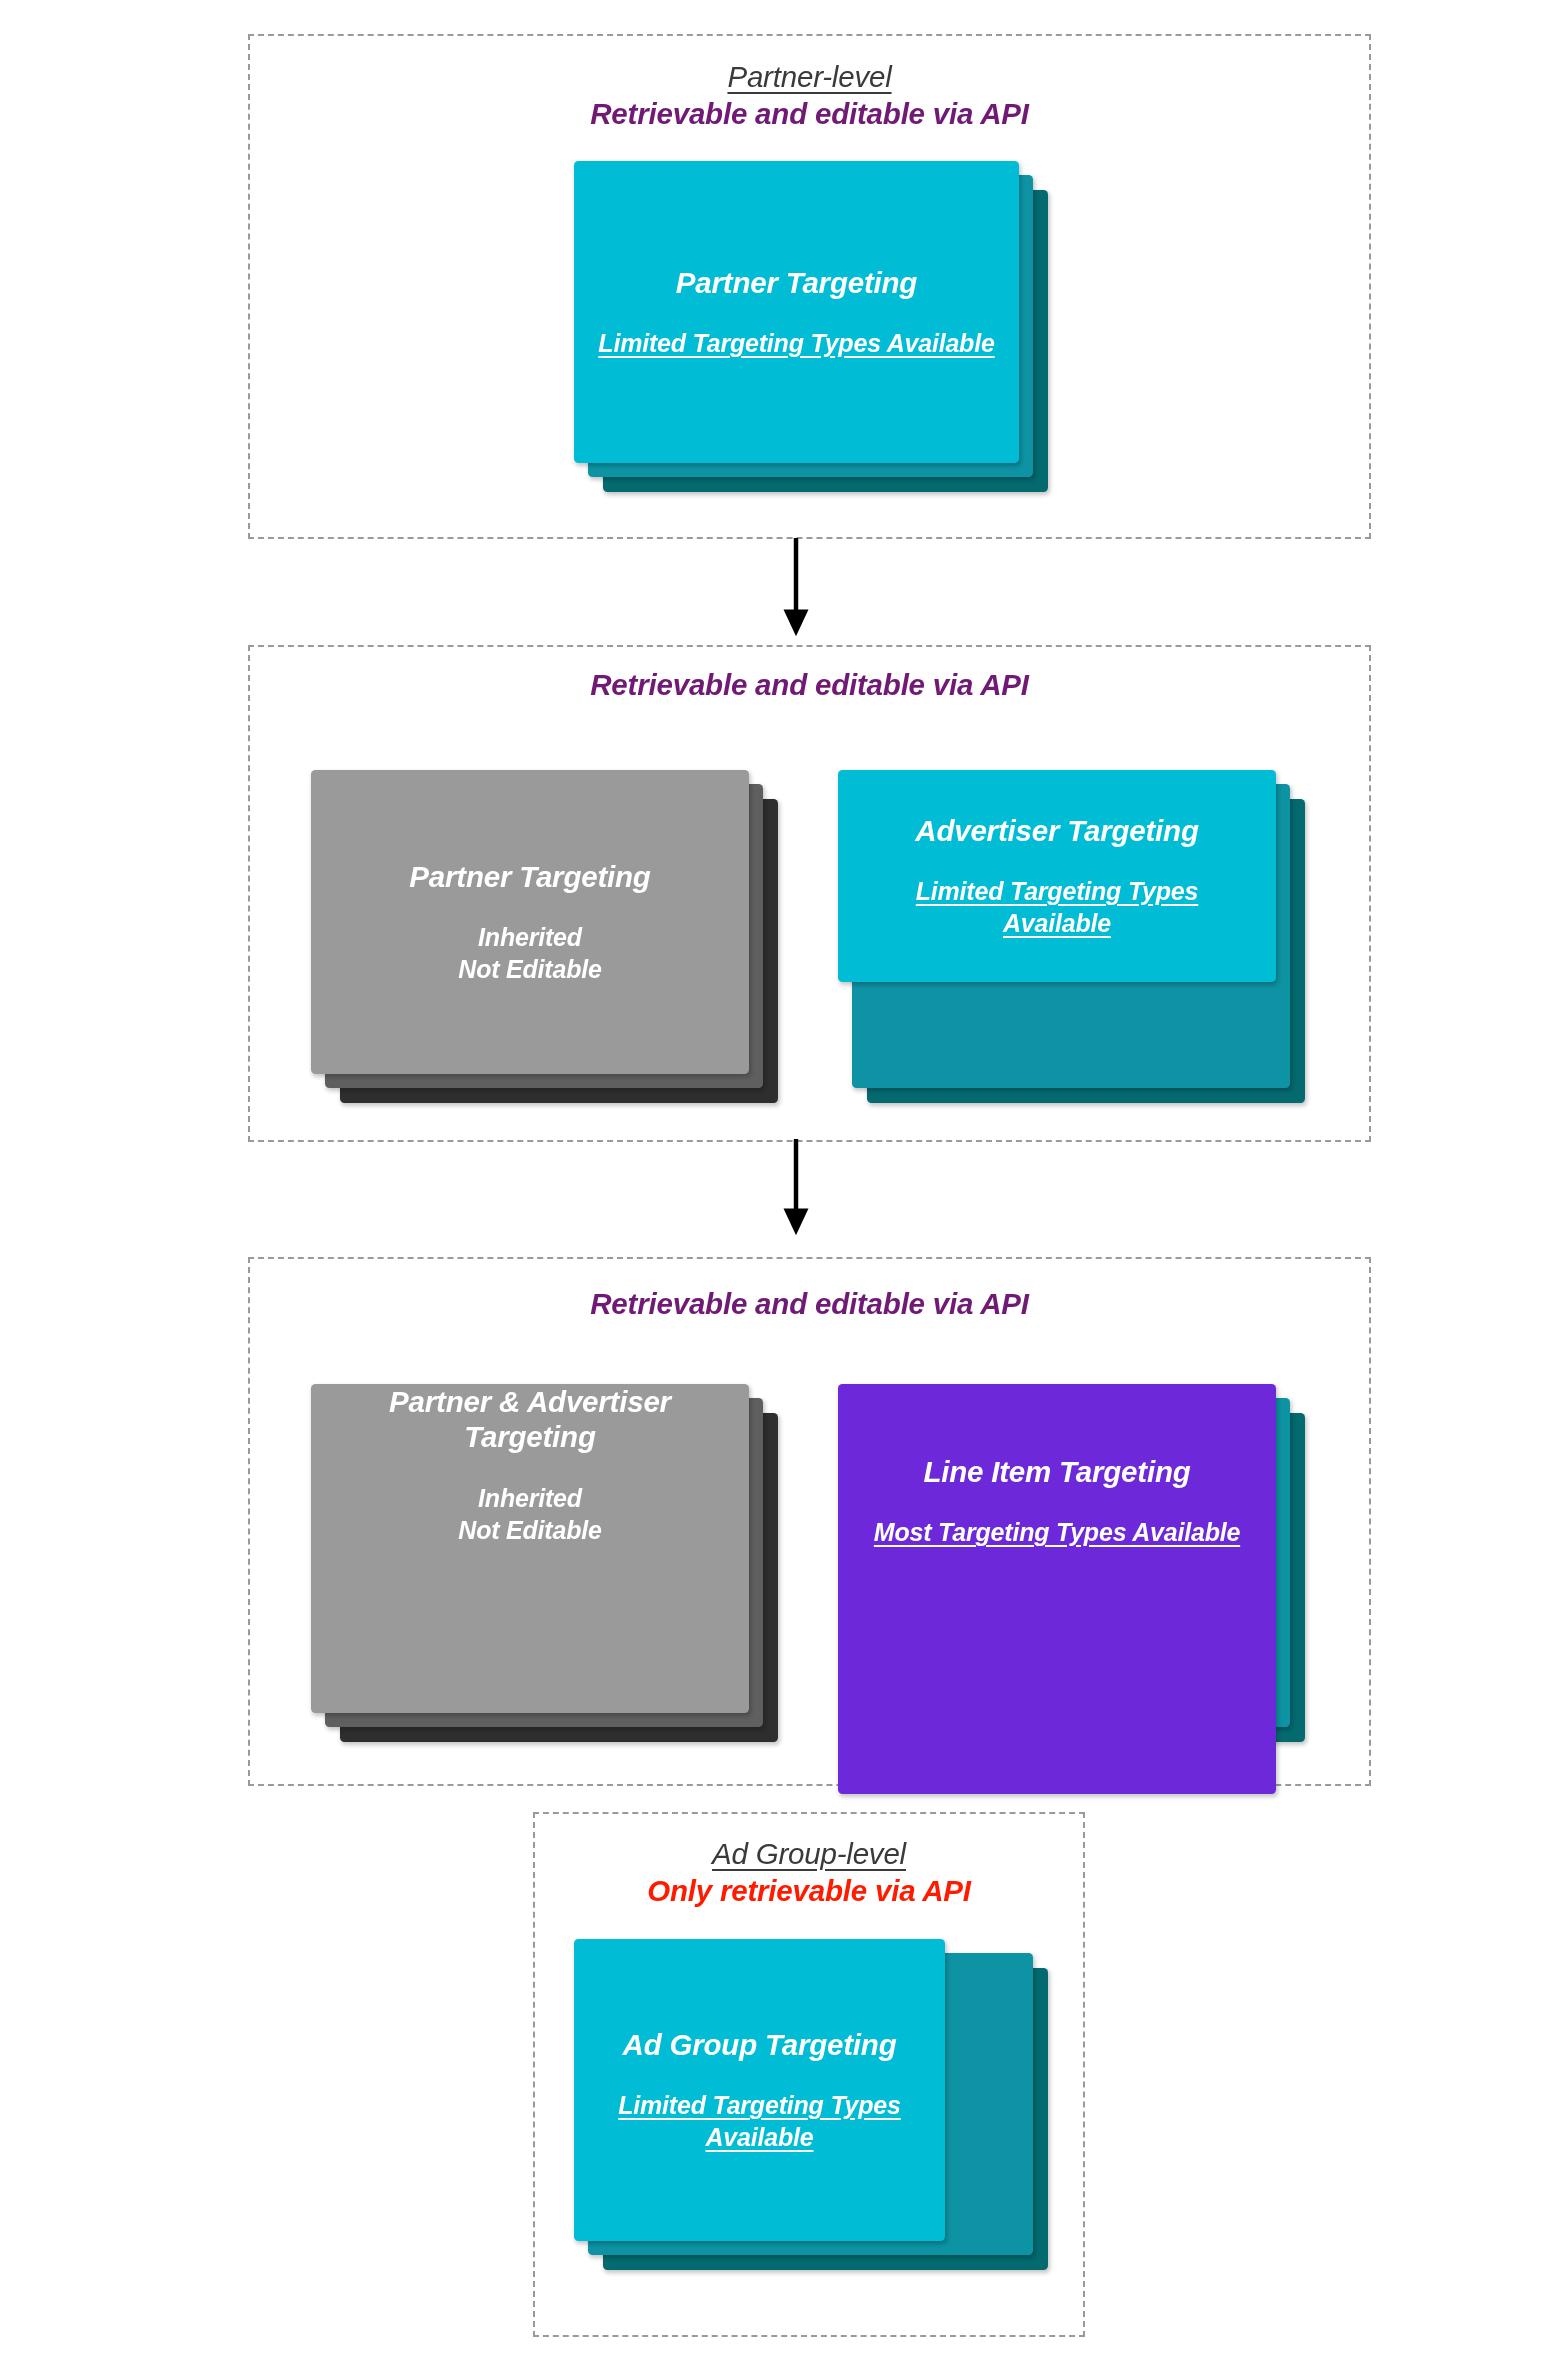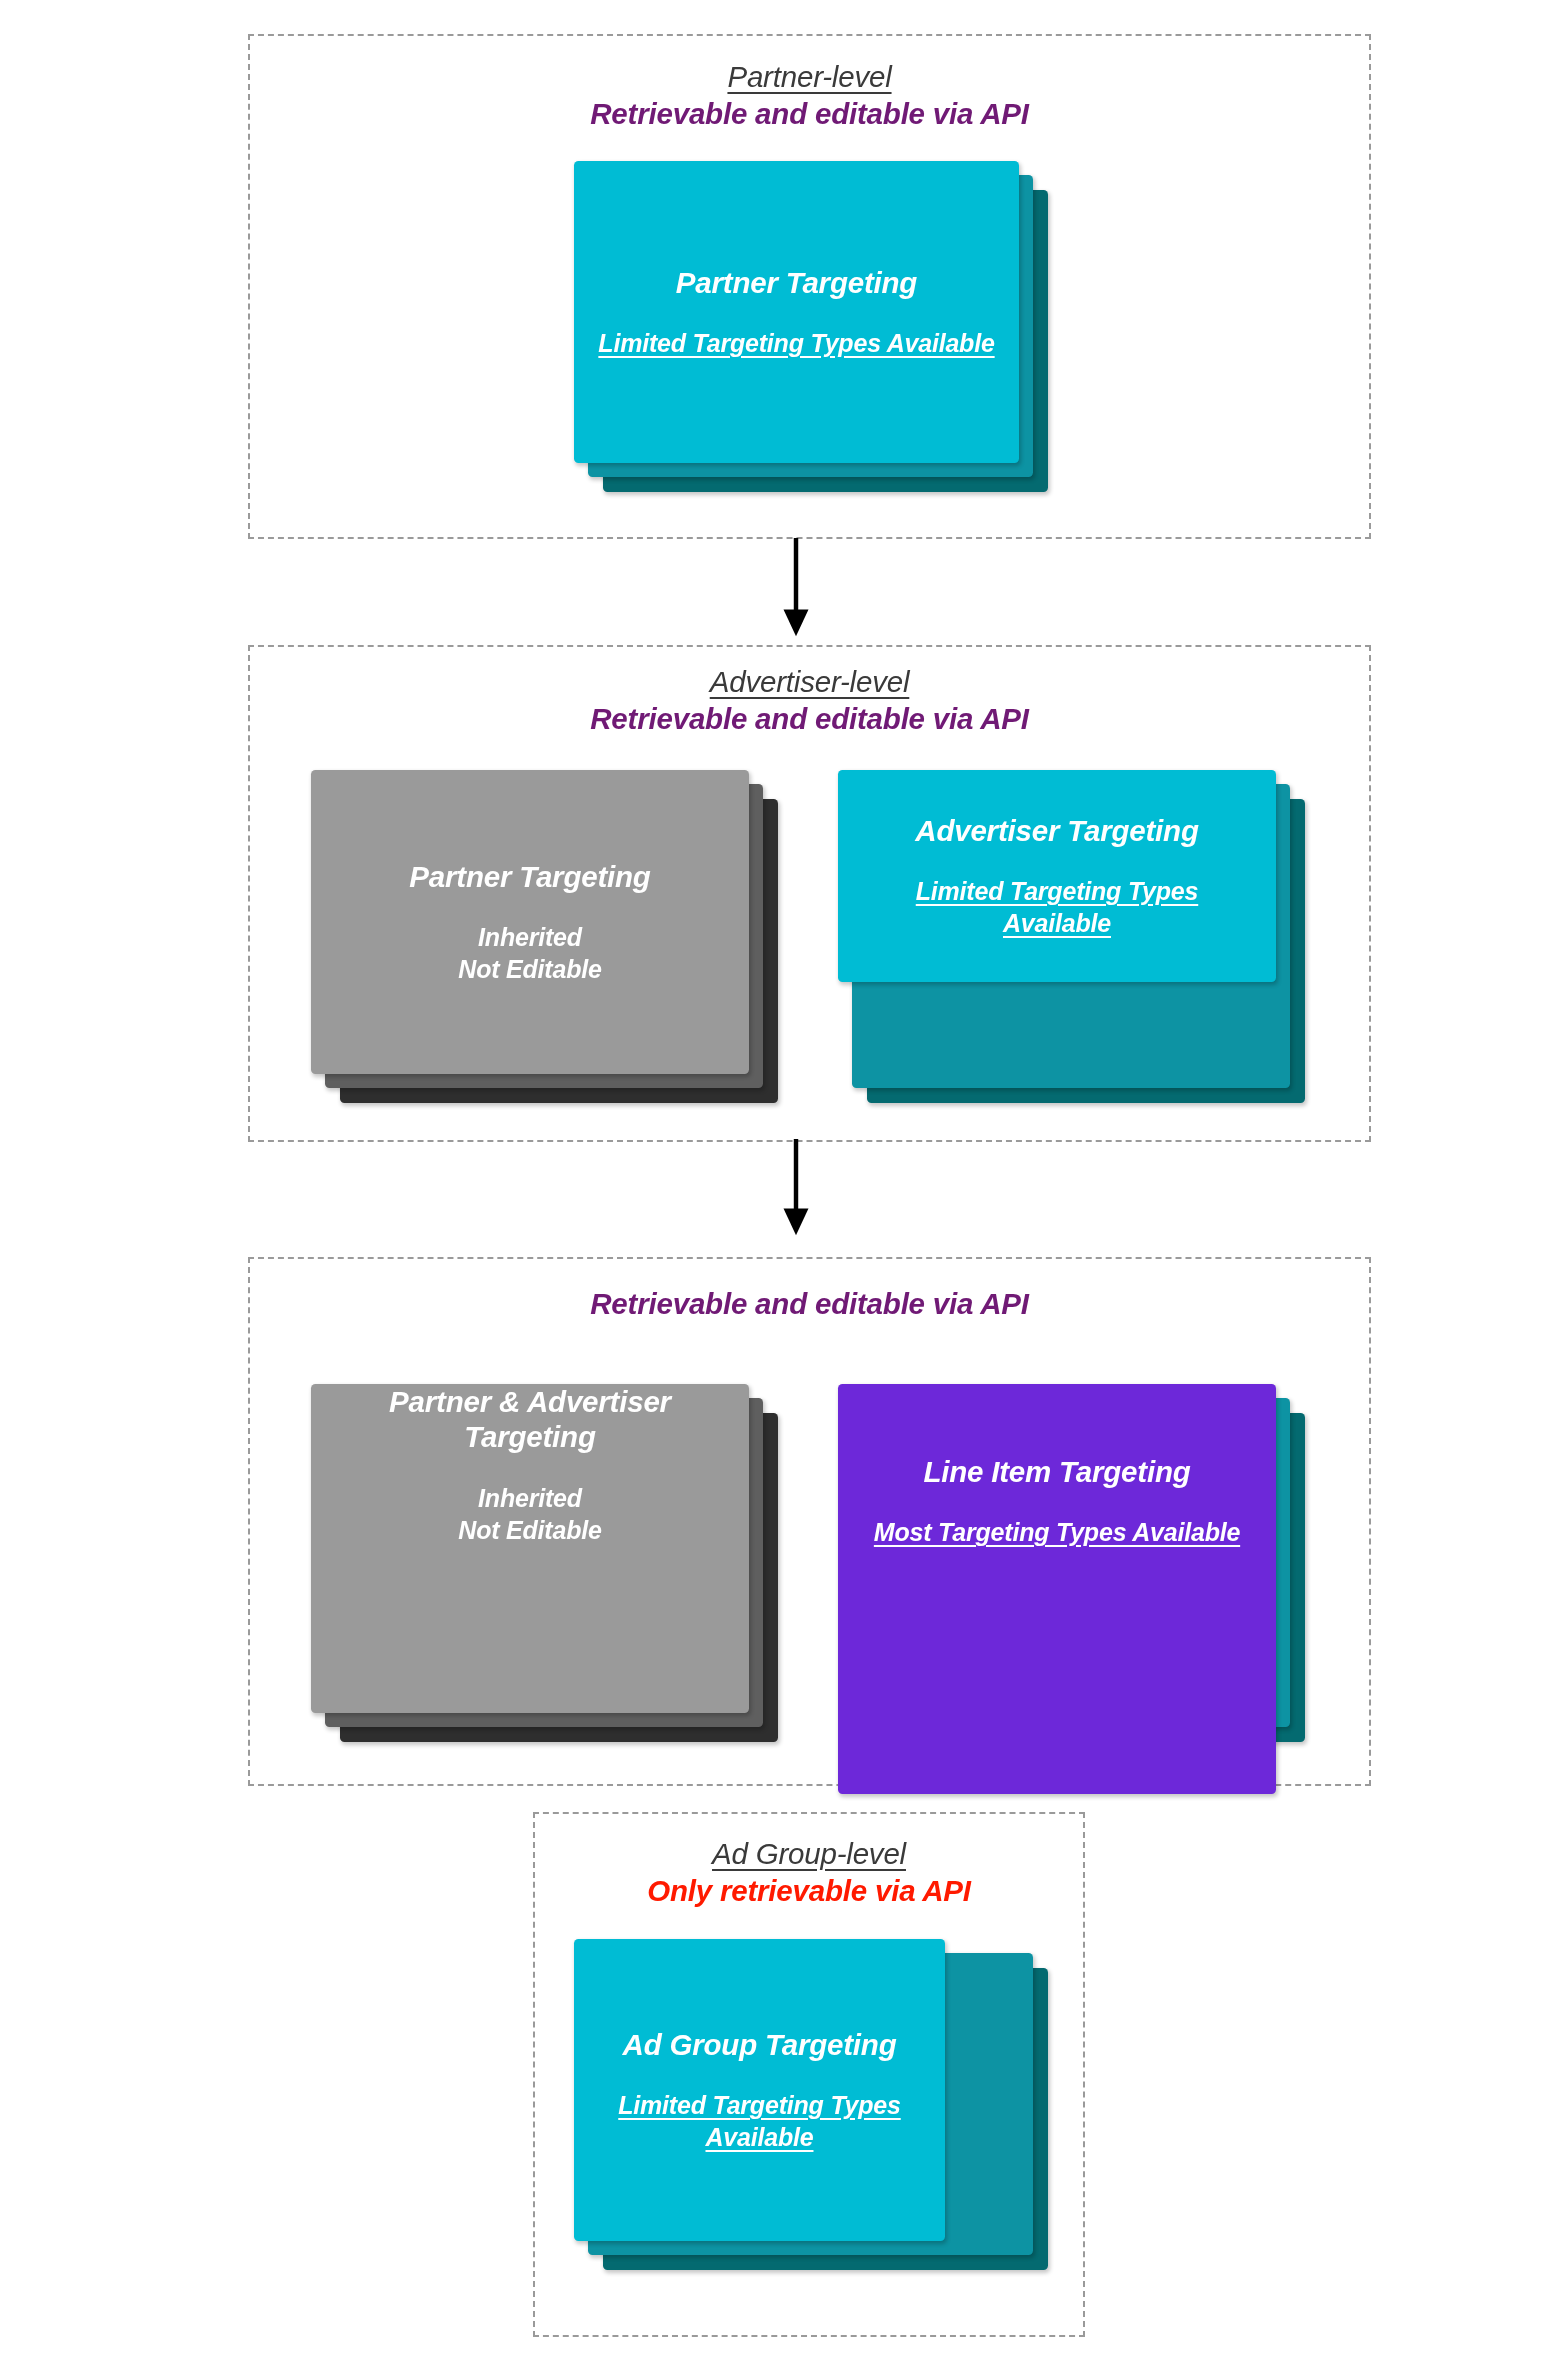--- a/index.html
+++ b/index.html
@@ -135,21 +135,20 @@
 
   <div class="arrow" style="left:766px; top:538px; width:36px; height:100px;">
     <svg width="36" height="100" viewBox="0 0 40 112">
       <line x1="20" y1="0" x2="20" y2="88" stroke="#000000" stroke-width="5"></line>
       <polygon points="20,110 6,80 34,80" fill="#000000"></polygon>
     </svg>
   </div>
 
   <div class="level-box" style="left:236px; top:645px; width:1123px; height:497px;">
     <div class="level-header" style="top:18px;">
-      <span class="level-title">Advertiser-level</span>
       <span class="level-sub">Retrievable and editable via API</span>
     </div>
 
     <div class="card-stack" style="left:61px; top:123px; width:466px; height:332px;">
       <div class="card-layer l3" style="left:29px; top:29px; width:438px; height:304px; background:#2e2e2e;"></div>
       <div class="card-layer l2" style="left:14.3px; top:14.3px; width:438px; height:304px; background:#5f5f5f;"></div>
       <div class="card-layer l1" style="width:438px; height:304px; background:#9a9a9a;">
         <div class="card-title">Partner Targeting</div>
         <div class="card-note" style="white-space:pre-line;">Inherited
 Not Editable</div>

